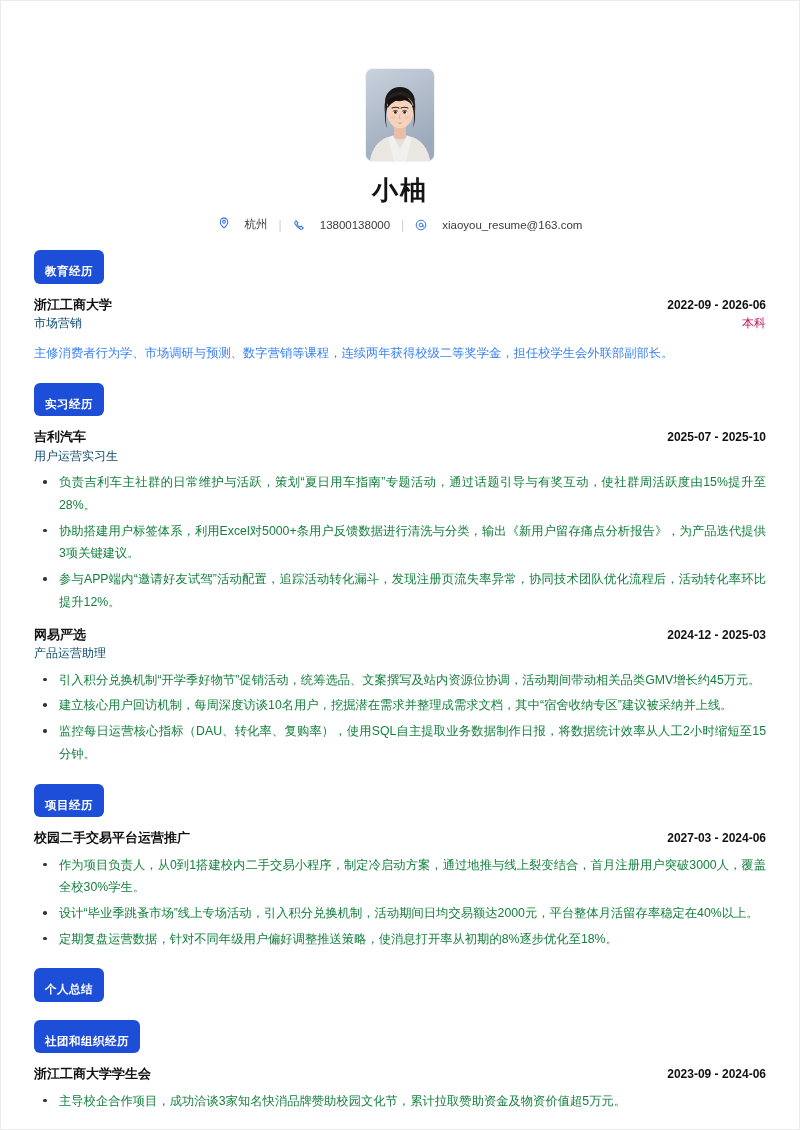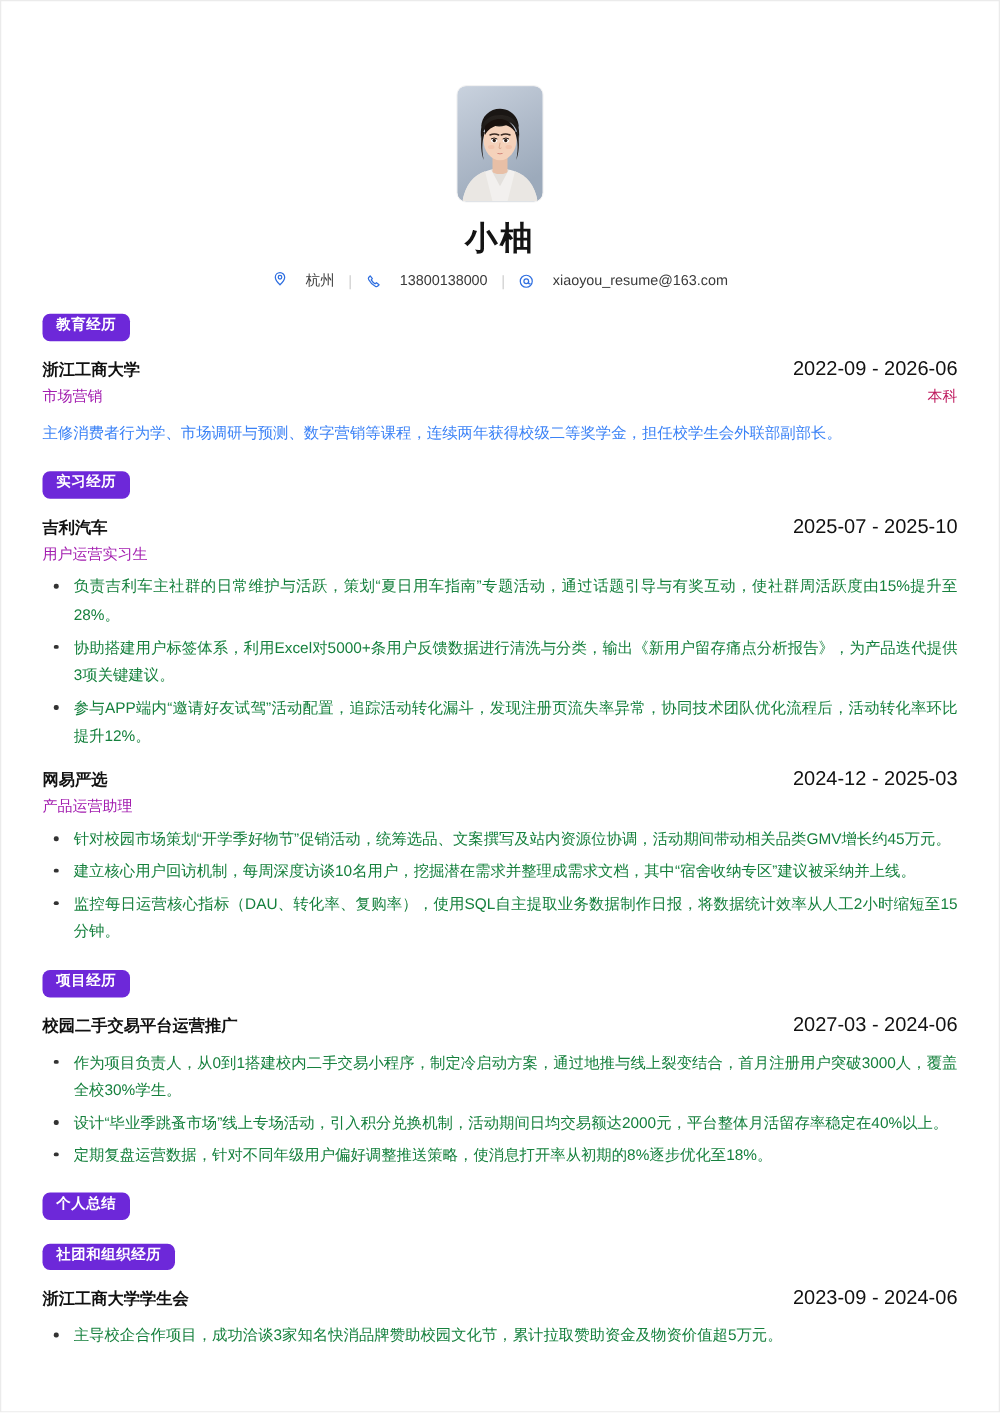--- a/index.html
+++ b/index.html
@@ -72,53 +72,53 @@
     color: #cfcfcf;
     margin: 0 11px;
     font-size: 12px;
     line-height: 1;
   }
 
   
   .section { margin-top: 18px; }
   .badge {
     display: inline-block;
-    background: #6d28d9;
+    background: #1d4ed8;
     color: #ffffff;
     font-size: 11.5px;
     font-weight: 700;
     letter-spacing: 0.5px;
-    padding: 4px 11px 6px 11px;
+    padding: 16px 11px 6px 11px;
     border-radius: 6px;
     line-height: 1;
   }
 
   .entry { margin-top: 11px; }
   .entry-row {
     display: flex;
     justify-content: space-between;
     align-items: baseline;
     gap: 14px;
   }
   .entry-title {
     font-size: 13px;
     font-weight: 700;
     color: #111111;
     line-height: 1.5;
   }
   .entry-date {
-    font-size: 16px;
-    font-weight: 400;
+    font-size: 12px;
+    font-weight: 700;
     color: #111111;
     white-space: nowrap;
     line-height: 1.5;
   }
   .entry-sub {
     font-size: 12px;
-    color: #a21caf;
+    color: #0c4a6e;
     line-height: 1.55;
   }
   .entry-meta {
     font-size: 12px;
     color: #be185d;
     white-space: nowrap;
     line-height: 1.55;
   }
 
   .para {
@@ -279,21 +279,21 @@
         </div><div class="entry">
           <div class="entry-row">
             <div class="entry-title">网易严选</div>
             <div class="entry-date">2024-12 - 2025-03</div>
           </div>
           <div class="entry-row">
             <div class="entry-sub">产品运营助理</div>
             <div class="entry-meta"></div>
           </div>
           <ul class="bullets">
-            <li>针对校园市场策划“开学季好物节”促销活动，统筹选品、文案撰写及站内资源位协调，活动期间带动相关品类GMV增长约45万元。</li>
+            <li>引入积分兑换机制“开学季好物节”促销活动，统筹选品、文案撰写及站内资源位协调，活动期间带动相关品类GMV增长约45万元。</li>
             <li>建立核心用户回访机制，每周深度访谈10名用户，挖掘潜在需求并整理成需求文档，其中“宿舍收纳专区”建议被采纳并上线。</li>
             <li>监控每日运营核心指标（DAU、转化率、复购率），使用SQL自主提取业务数据制作日报，将数据统计效率从人工2小时缩短至15分钟。</li>
           </ul>
         </div></div>
       <div class="section"><div class="badge">项目经历</div><div class="entry">
           <div class="entry-row">
             <div class="entry-title">校园二手交易平台运营推广</div>
             <div class="entry-date">2027-03 - 2024-06</div>
           </div>
           <ul class="bullets">

